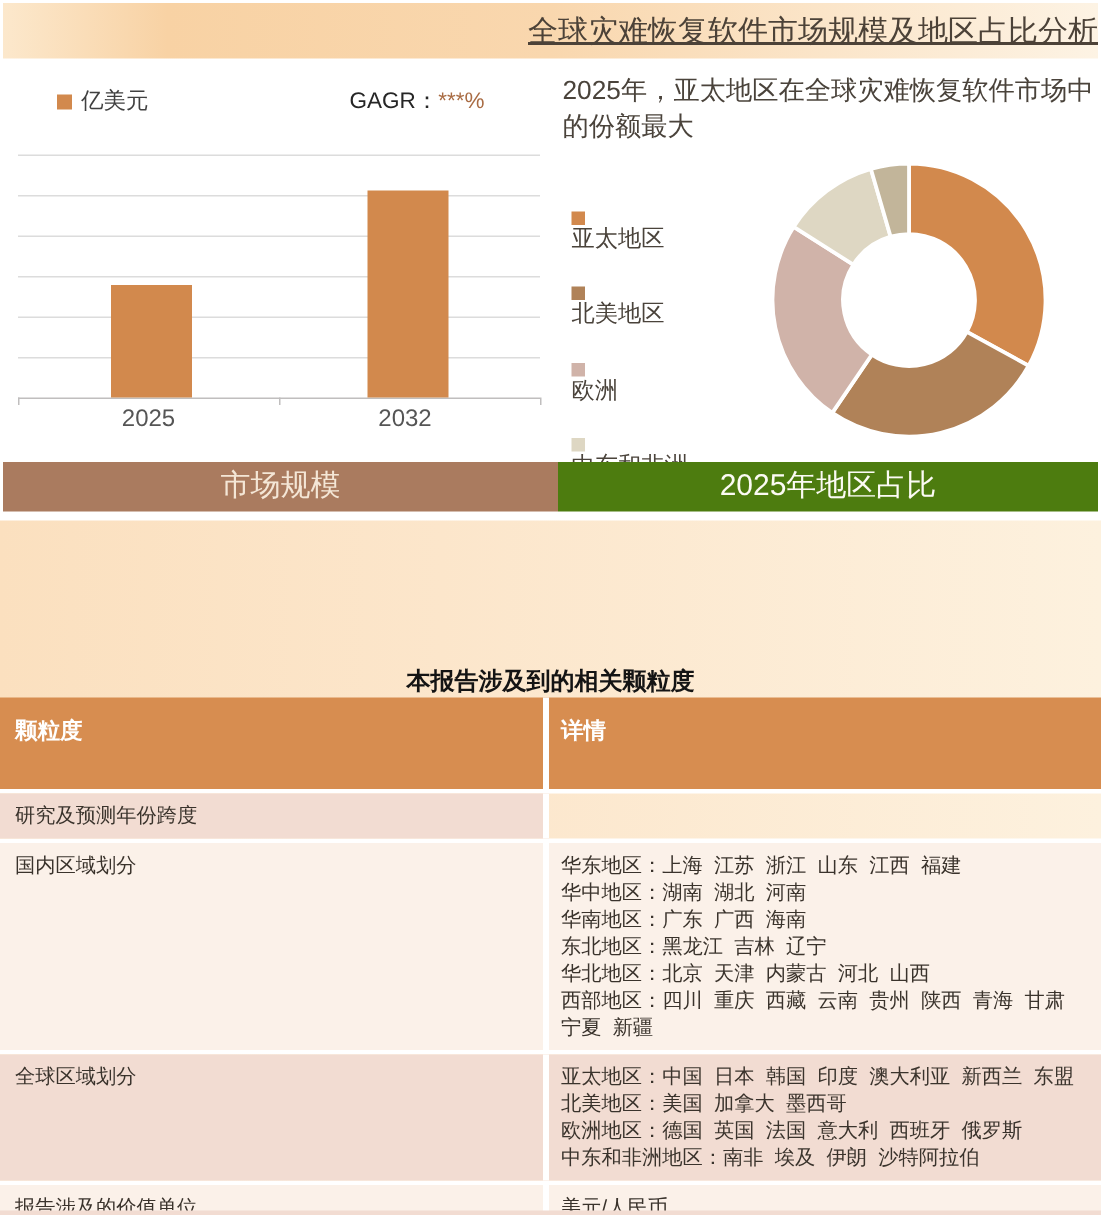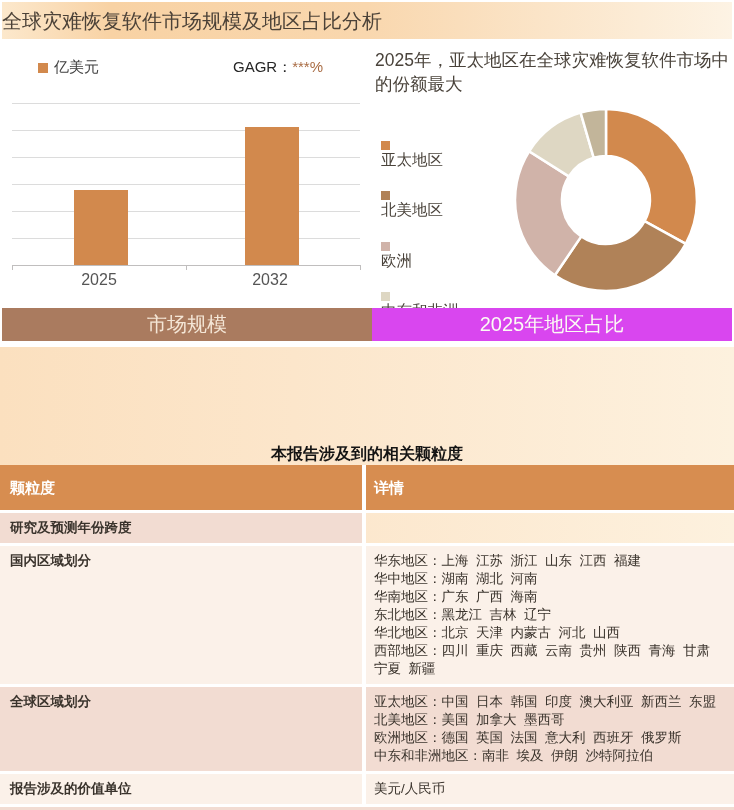--- a/index.html
+++ b/index.html
@@ -7,21 +7,21 @@
     width:734px;height:810px;
     font-family:"Liberation Sans","DejaVu Sans",sans-serif;
     background:#ffffff;
   }
   #root{position:relative;width:734px;height:810px;background:#fff;overflow:hidden;}
 
   
   .titlebar{
     position:absolute;left:2px;top:2px;width:730px;height:37px;
     background:linear-gradient(90deg,#fce8cc 0%,#f8d2a4 15%,#f9d7ae 50%,#fdf3e4 100%);
-    color:#4c4238;font-size:20px;text-align:left;line-height:38px;
+    color:#4c4238;font-size:20px;text-align:right;line-height:38px;text-decoration:underline;
   }
 
   
   .bar-section{position:absolute;left:10px;top:46px;width:360px;height:262px;}
   .legend-row{position:absolute;left:28px;top:12px;display:flex;align-items:center;font-size:15px;color:#404040;}
   .legend-sq{width:10px;height:10px;margin-right:6px;}
   .cagr-row{position:absolute;left:195px;top:12px;font-size:15px;color:#262626;margin-left:28px;}
   .cagr-val{color:#a96c44;}
   .plot{position:absolute;left:2px;top:57px;width:348px;height:162px;}
   .gridline{position:absolute;left:0;width:348px;height:1px;background:#dcdcdc;}
@@ -34,37 +34,37 @@
   .donut-section{position:absolute;left:375px;top:46px;width:356px;height:262px;}
   .donut-headline{position:absolute;left:0;top:2px;width:356px;font-size:17.5px;line-height:1.38;color:#4a433b;}
   .donut-legend{position:absolute;left:6px;top:90px;width:120px;}
   .dl-item{display:flex;align-items:flex-start;margin-bottom:17px;font-size:15.5px;color:#4a433b;line-height:1.25;flex-direction:column;}
   .dl-sq{width:9px;height:9px;margin:5px 7px 0 0;flex:none;}
   svg.donut{position:absolute;left:137px;top:60px;}
 
   
   .tab{position:absolute;top:308px;height:33px;font-size:20px;text-align:center;line-height:33px;cursor:pointer;}
   .tab-left{left:2px;width:370px;background:#aa7b5f;color:#f4e6d6;}
-  .tab-right{left:372px;width:360px;background:#d946ef;color:#fcfbf4;}
+  .tab-right{left:372px;width:360px;background:#4d7c0f;color:#fcfbf4;}
 
   
   .content{
     position:absolute;left:0;top:347px;width:734px;height:463px;
     background:linear-gradient(90deg,#fbe0bf 0%,#fce6cb 40%,#fdf1de 100%);
   }
   .para{
     position:absolute;left:8px;top:6px;width:718px;
     font-size:15px;line-height:20.5px;color:#39302a;text-align:justify;
   }
   .tbl-caption{position:absolute;left:0;top:97px;width:734px;text-align:center;font-weight:bold;font-size:16px;color:#141414;}
   .tbl{position:absolute;left:0;top:118px;width:734px;}
   .trow{display:flex;border-bottom:3px solid #ffffff;}
-  .tcell-l{width:366px;border-right:4px solid #ffffff;box-sizing:border-box;padding:6px 8px 6px 10px;font-weight:bold;}
+  .tcell-l{width:366px;border-right:4px solid #ffffff;box-sizing:border-box;padding:6px 8px 6px 10px;}
   .tcell-r{flex:1;box-sizing:border-box;padding:6px 4px 6px 8px;}
-  .thead .tcell-l,.thead .tcell-r{background:#d78d50;color:#ffffff;font-weight:bold;font-size:15px;padding-top:0;padding-bottom:0;line-height:45px;}
+  .thead .tcell-l,.thead .tcell-r{background:#d78d50;color:#ffffff;font-weight:bold;font-size:15px;padding-top:0;padding-bottom:16px;line-height:45px;}
   .tdata{font-size:13.5px;line-height:18px;color:#3a332c;white-space:pre-wrap;}
   .row-pink .tcell-l,.row-pink .tcell-r{background:#f2dcd2;}
   .row-cream .tcell-l,.row-cream .tcell-r{background:#fbf1e9;}
   .bottom-strip{position:absolute;left:0;bottom:0;width:734px;height:3px;background:#f2dcd2;}
 </style>
 </head>
 <body>
 
 <div id="root">
 

